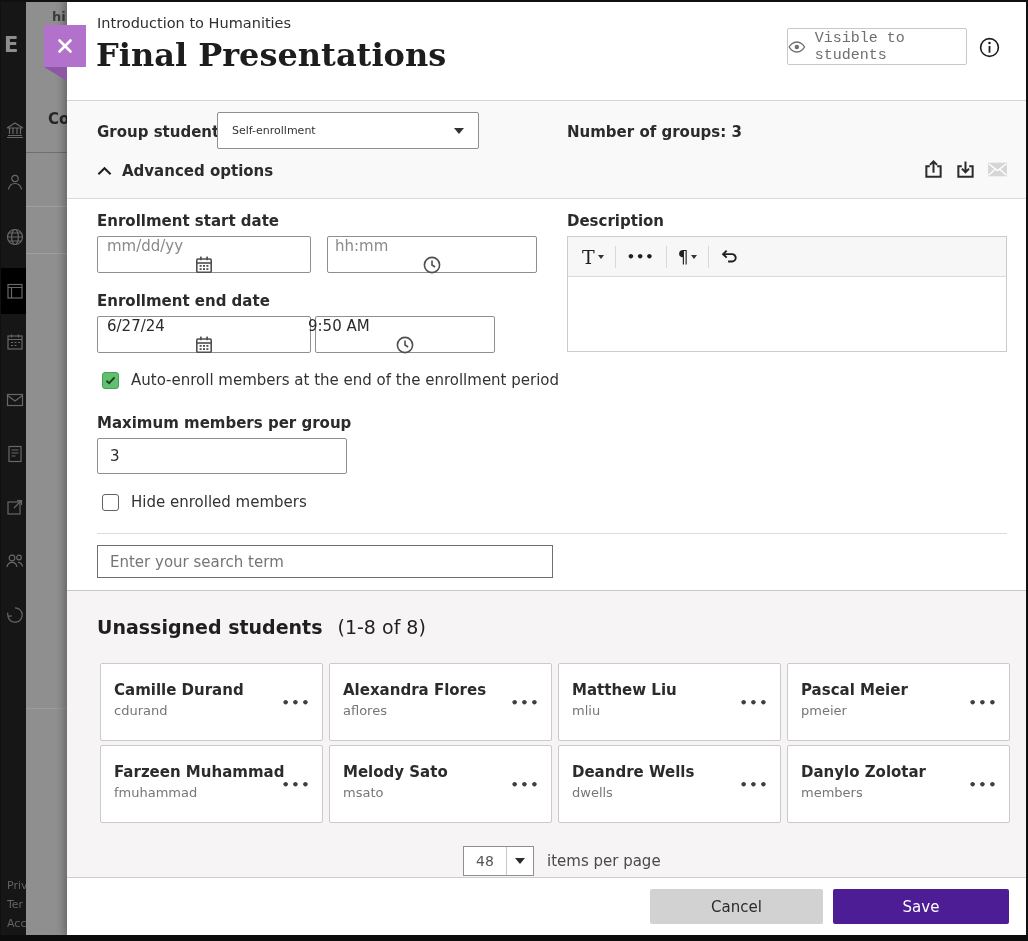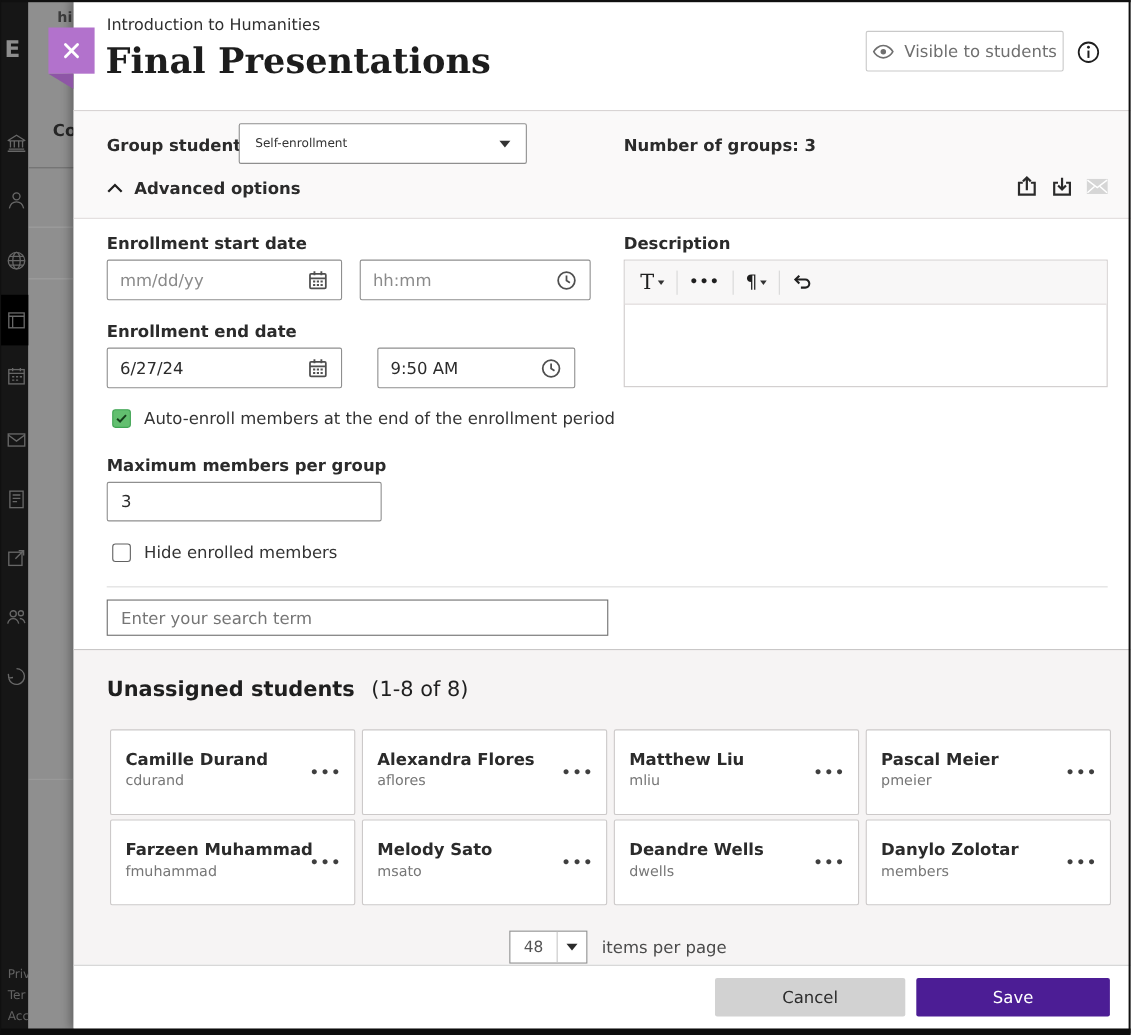--- a/index.html
+++ b/index.html
@@ -34,21 +34,21 @@
 
   
   .modal { position:absolute; left:67px; top:0; width:961px; height:935px; background:#fff; z-index:10;
            box-shadow:-3px 0 8px rgba(0,0,0,.3); }
 
   .breadcrumb { position:absolute; left:30px; top:15px; font-size:14.5px; color:#303030; }
   .page-title { position:absolute; left:29px; top:36px; font-family:"DejaVu Serif","Liberation Serif",serif;
                 font-size:32px; color:#1d1d1d; }
   .visible-btn { position:absolute; left:720px; top:28px; width:180px; height:37px; background:#fff;
                  border:1px solid #c9c9c9; border-radius:2px; display:flex; align-items:center;
-                 justify-content:center; gap:9px; color:#6f6f6f; font-size:15px; cursor:pointer; }
+                 justify-content:center; gap:9px; color:#6f6f6f; font-size:15px; cursor:pointer;font-family:Liberation Mono, monospace; }
   .info-btn { position:absolute; left:912px; top:37px; width:21px; height:21px; cursor:pointer; }
 
   
   .band { position:absolute; left:0; top:100px; width:961px; height:99px; background:#faf9f9;
           border-top:1px solid #d8d4d4; border-bottom:1px solid #dedada; }
   .lbl { font-weight:bold; font-size:15px; color:#2b2b2b; }
   .gs-label { position:absolute; left:30px; top:22px; }
   .gs-select { position:absolute; left:150px; top:11px; width:262px; height:37px; background:#fff;
                border:1px solid #8f8f8f; border-radius:2px; display:flex; align-items:center;
                padding:0 14px; font-size:11px; color:#333; cursor:pointer; }
@@ -56,21 +56,21 @@
   .caret { width:0; height:0; border-left:5px solid transparent; border-right:5px solid transparent;
            border-top:6px solid #333; }
   .groups-count { position:absolute; left:500px; top:22px; }
   .adv-row { position:absolute; left:30px; top:61px; display:flex; align-items:center; gap:10px; cursor:pointer; }
   .io-icons { position:absolute; right:20px; top:58px; display:flex; align-items:center; gap:11px; }
   .io-icons .icn { width:21px; height:21px; cursor:pointer; }
 
   
   .content { position:absolute; left:0; top:199px; width:961px; height:391px; background:#fff; }
   .field { position:absolute; border:1px solid #8f8f8f; border-radius:2px; height:37px; background:#fff;
-           display:flex; align-items:center; padding:0 11px; }
+           display:flex; align-items:center; padding:0 11px;flex-direction:column; }
   .field input { flex:1; border:0; outline:0; font-size:15px; color:#2b2b2b; min-width:0;
                  font-family:inherit; background:transparent; }
   .field input::placeholder { color:#8a8a8a; opacity:1; }
   .fld-icon { width:20px; height:20px; flex:0 0 auto; }
   .chk-row { position:absolute; display:flex; align-items:center; gap:12px; }
   .chk { width:17px; height:17px; border-radius:3px; flex:0 0 auto; display:flex; align-items:center;
          justify-content:center; cursor:pointer; }
   .chk.checked { background:#62bf6f; border:1px solid #3fa453; }
   .chk.unchecked { background:#fff; border:1px solid #616161; }
   .chk-label { font-size:15px; color:#333; }
@@ -282,21 +282,21 @@
             <rect x="12.3" y="1.6" width="1.7" height="3.6"></rect>
             <rect x="5.6" y="10" width="2" height="1.8"></rect>
             <rect x="9" y="10" width="2" height="1.8"></rect>
             <rect x="12.4" y="10" width="2" height="1.8"></rect>
             <rect x="5.6" y="13.2" width="2" height="1.8"></rect>
             <rect x="9" y="13.2" width="2" height="1.8"></rect>
             <rect x="12.4" y="13.2" width="2" height="1.8"></rect>
           </g>
         </svg>
     </div>
-    <div class="field" style="left:276px;top:117px;width:180px">
+    <div class="field" style="left:248px;top:117px;width:180px">
       <input type="text" value="9:50 AM" style="">
       <svg class="fld-icon" viewBox="0 0 20 20" fill="none" stroke="#4f4f4f" stroke-width="1.6">
           <circle cx="10" cy="10" r="7.6"></circle>
           <path d="M10 5.4V10l3.1 2"></path>
         </svg>
     </div>
 
     <div class="chk-row" style="left:35px;top:172px">
       <span class="chk checked">
         <svg width="11" height="9" viewBox="0 0 12 10">

